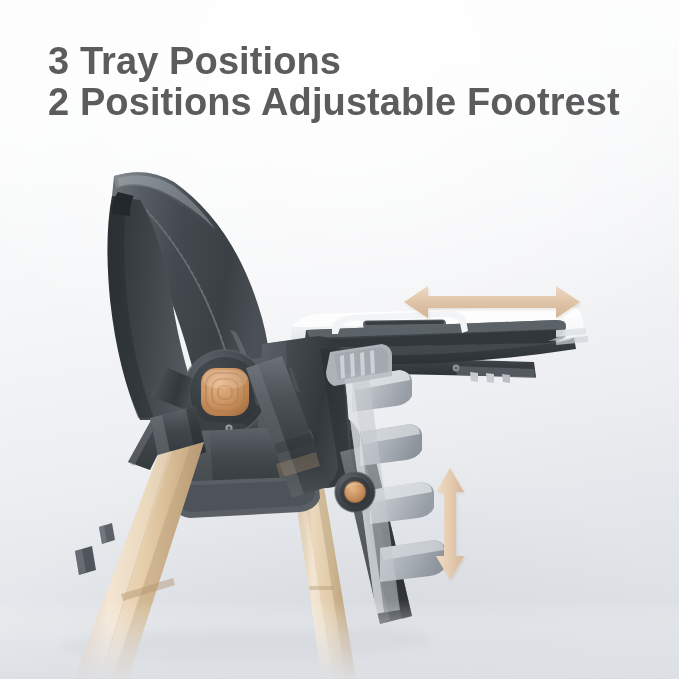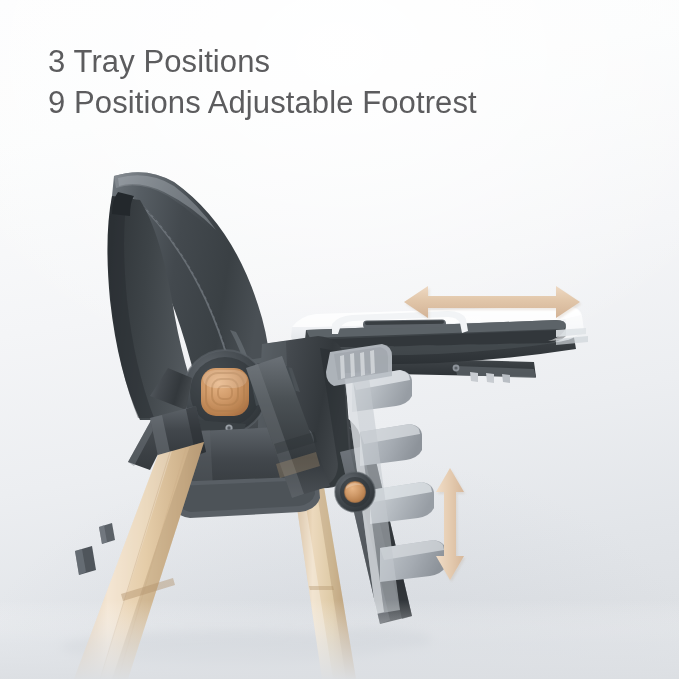--- a/index.html
+++ b/index.html
@@ -32,23 +32,23 @@
       radial-gradient(90% 60% at 50% 104%, rgba(183,189,198,0.30) 0%, rgba(183,189,198,0.0) 62%);
   }
 
   
   .headline {
     position: absolute;
     left: 48px;
     top: 41px;
     z-index: 40;
     color: #5c5c5e;
-    font-size: 31px;
+    font-size: 38px;
     line-height: 41px;
-    font-weight: 400;
+    font-weight: 700;
     letter-spacing: 0.1px;
     white-space: nowrap;
   }
   .headline .l2 { display: block; }
 
   
   #art {
     position: absolute;
     left: 0; top: 0;
     width: 679px; height: 679px;
@@ -58,21 +58,21 @@
   
   .arrow-layer { position: absolute; inset: 0; z-index: 30; pointer-events: none; }
 </style>
 </head>
 <body>
 
 <div id="stage">
 
   <div class="headline">
     <span class="l1">3 Tray Positions</span>
-    <span class="l2">9 Positions Adjustable Footrest</span>
+    <span class="l2">2 Positions Adjustable Footrest</span>
   </div>
 
   <svg id="art" viewBox="0 0 679 679">
     <defs>
 
       <linearGradient id="gBack" x1="0" y1="0" x2="1" y2="0.25">
         <stop offset="0" stop-color="#6e757b"></stop>
         <stop offset="0.18" stop-color="#575e64"></stop>
         <stop offset="0.46" stop-color="#43494e"></stop>
         <stop offset="0.78" stop-color="#3a4044"></stop>

